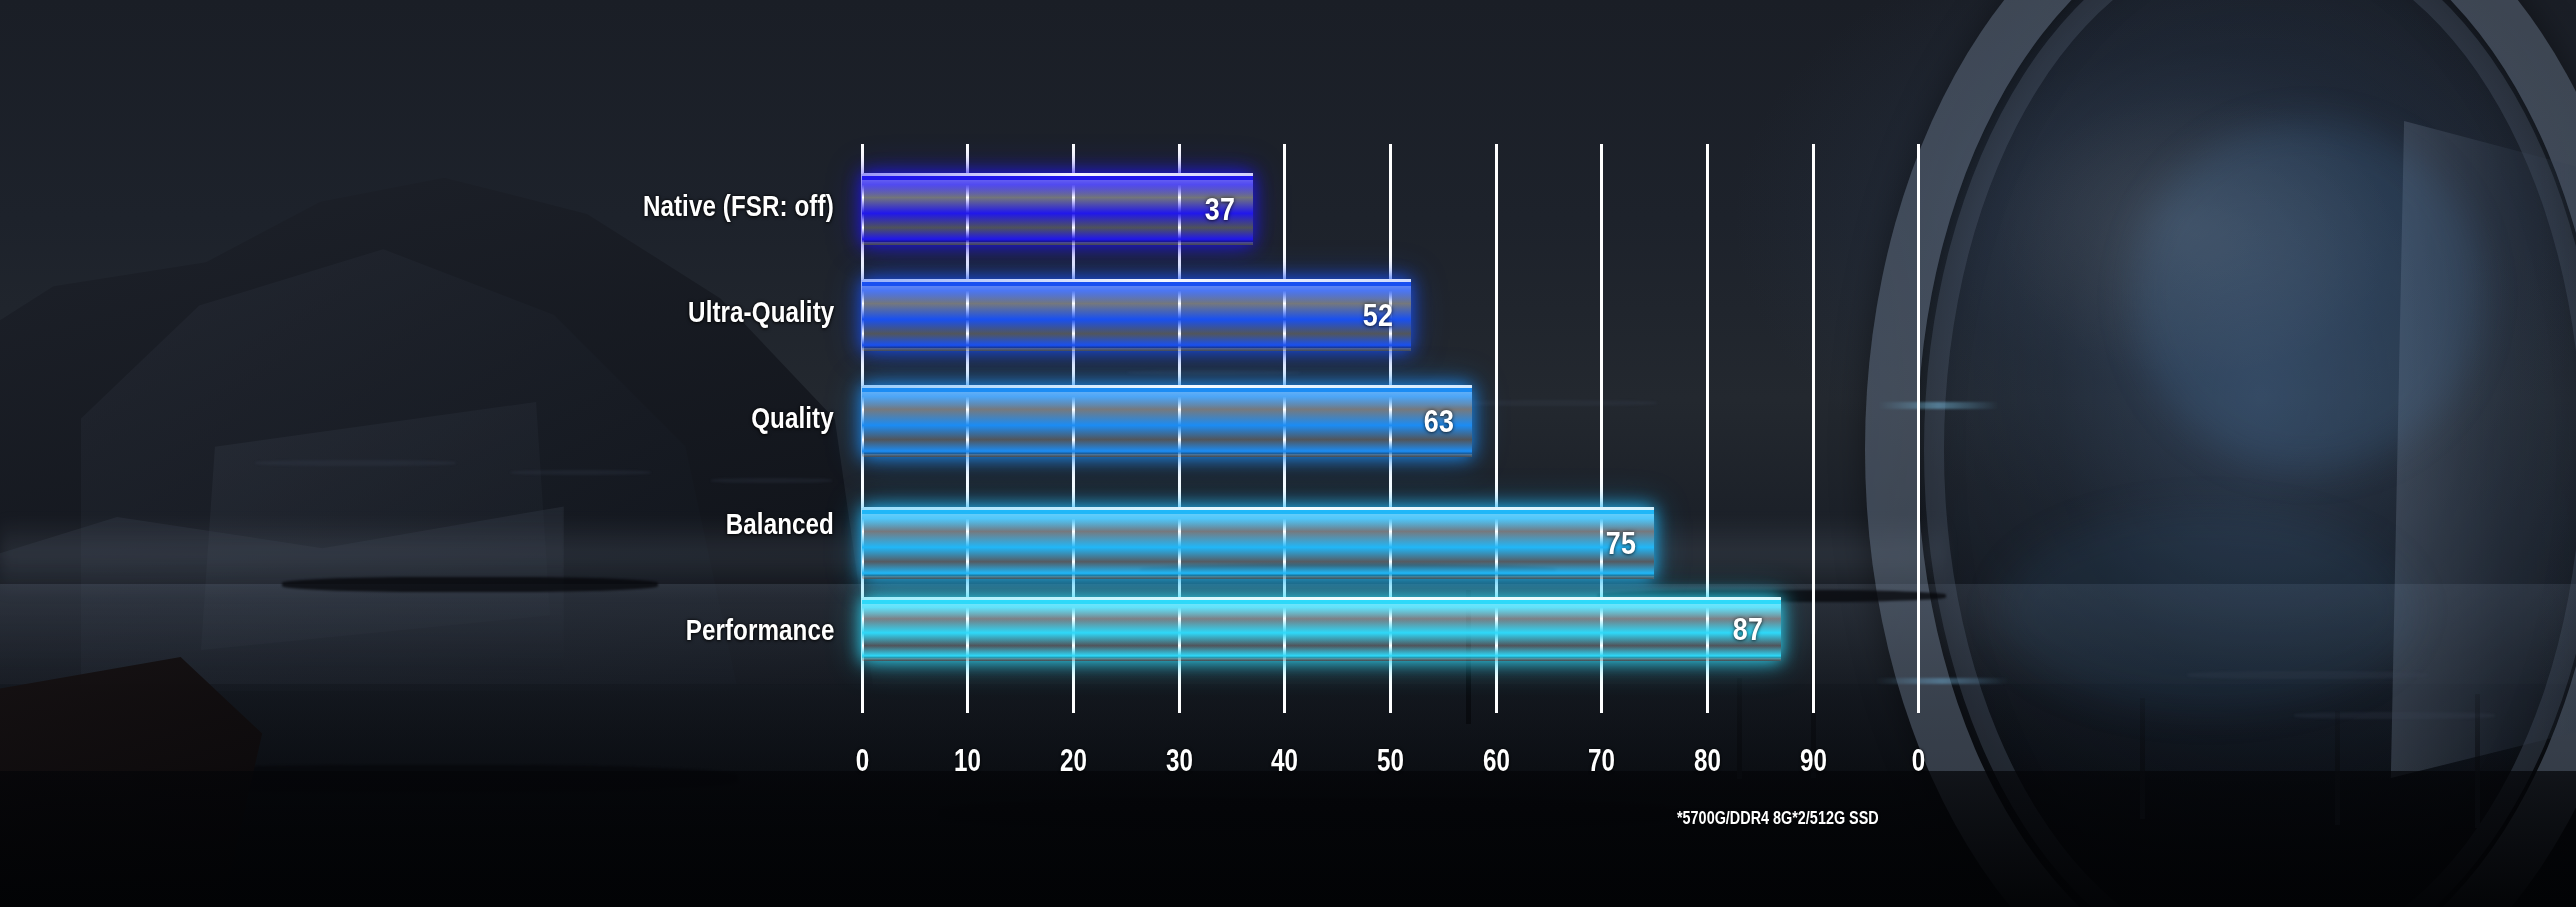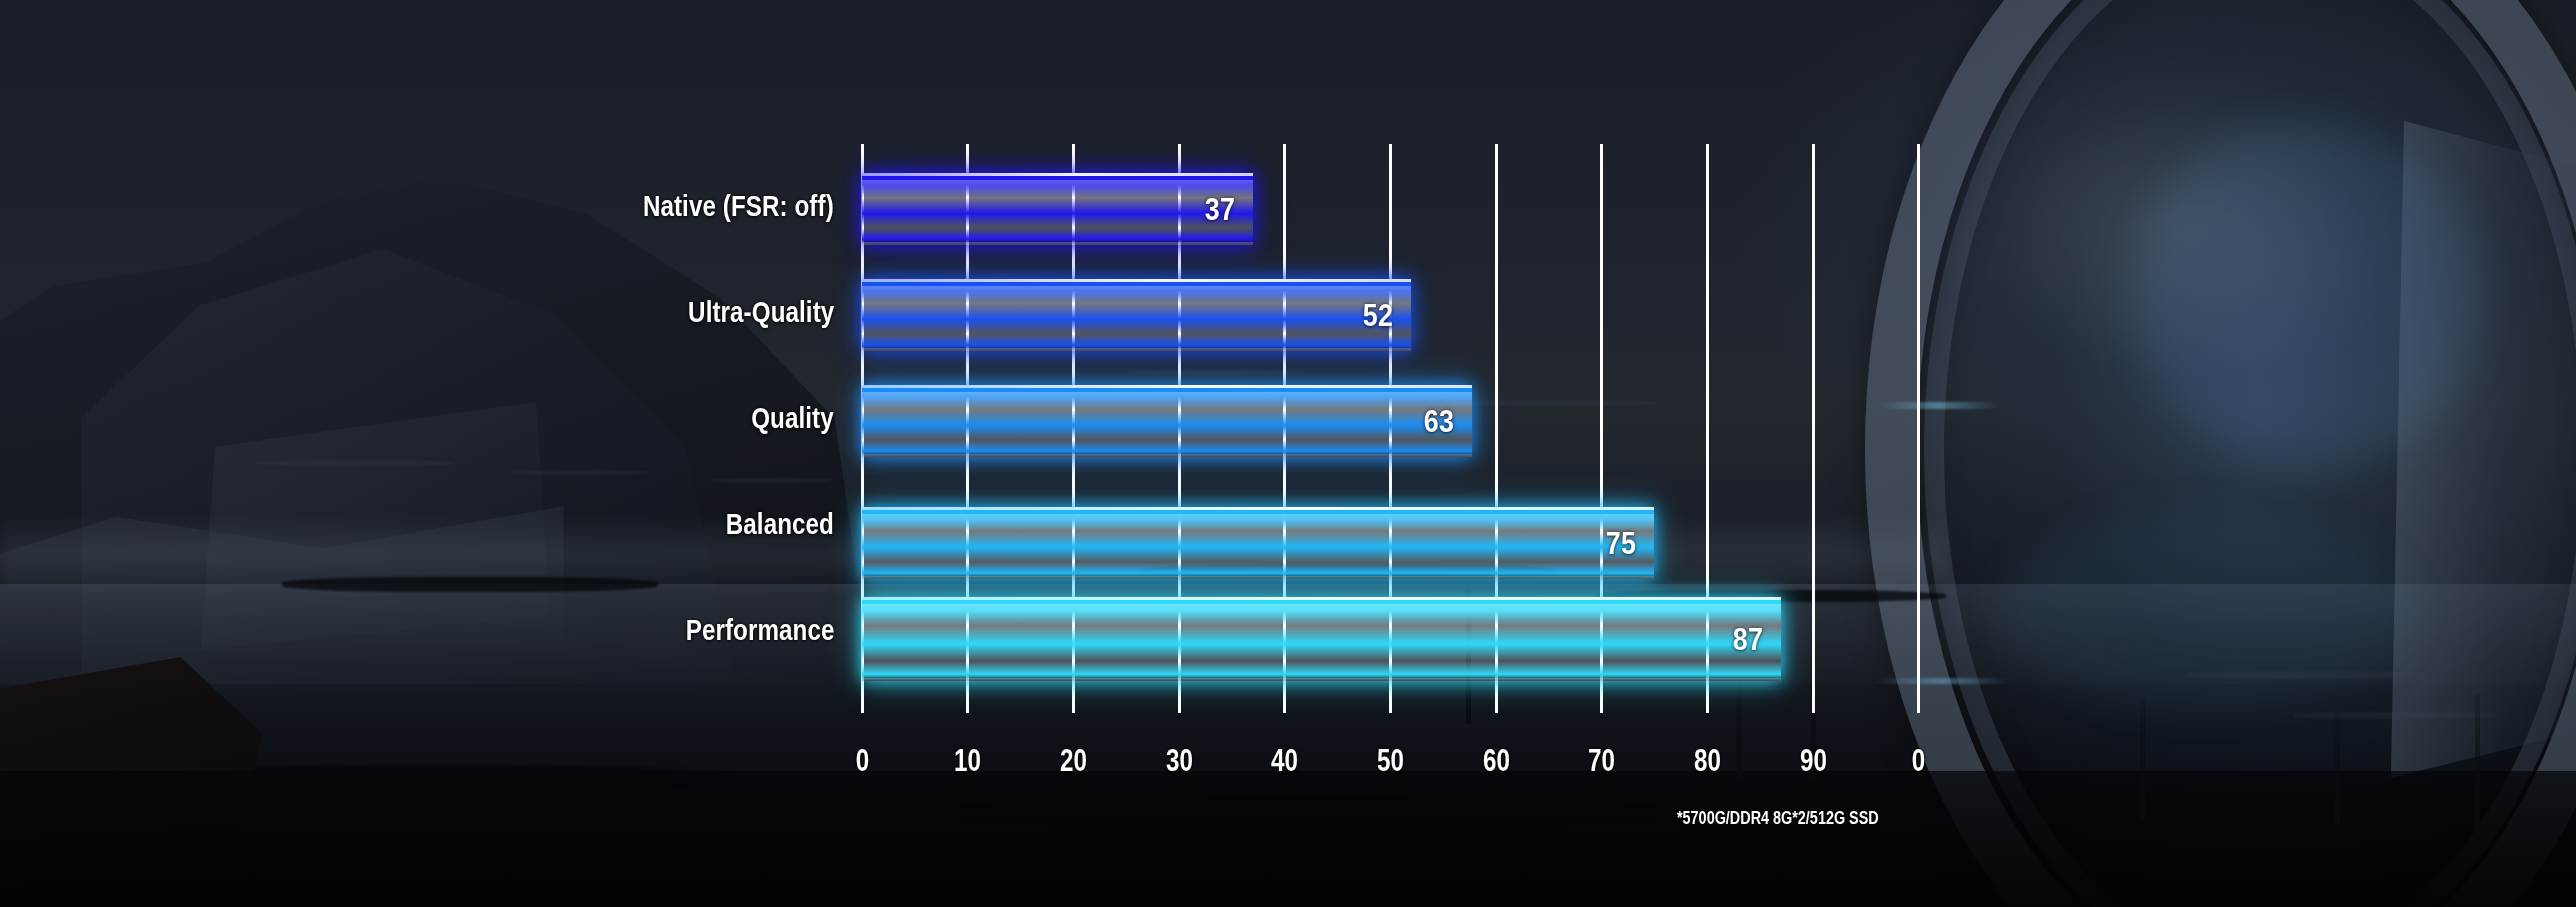--- a/index.html
+++ b/index.html
@@ -187,21 +187,21 @@
           <div class="sheen"></div>
           <div class="val">63</div>
         </div>
         <div class="bar" style="left: 862px; top: 491px; width: 792px; height: 72px; box-shadow: rgb(32, 183, 248) 0px 0px 17.4px, rgba(32, 183, 248, 0.4) 0px 0px 35px; margin-top: 16px;">
           <div class="core" style="background: linear-gradient(rgb(32, 183, 248) 0%, rgb(32, 183, 248) 16%, rgba(255, 255, 255, 0.38) 34%, rgb(32, 183, 248) 56%, rgba(255, 255, 255, 0.22) 76%, rgb(32, 183, 248) 92%, rgba(0, 0, 0, 0.35) 100%);"></div>
           <div class="edge-top"></div>
           <div class="edge-bot"></div>
           <div class="sheen"></div>
           <div class="val">75</div>
         </div>
-        <div class="bar" style="left: 862px; top: 597px; width: 919px; height: 84px; box-shadow: rgb(46, 217, 249) 0px 0px 17.4px, rgba(46, 217, 249, 0.4) 0px 0px 35px;">
+        <div class="bar" style="left: 862px; top: 597px; width: 919px; height: 64px; box-shadow: rgb(46, 217, 249) 0px 0px 17.4px, rgba(46, 217, 249, 0.4) 0px 0px 35px;">
           <div class="core" style="background: linear-gradient(rgb(46, 217, 249) 0%, rgb(46, 217, 249) 16%, rgba(255, 255, 255, 0.38) 34%, rgb(46, 217, 249) 56%, rgba(255, 255, 255, 0.22) 76%, rgb(46, 217, 249) 92%, rgba(0, 0, 0, 0.35) 100%);"></div>
           <div class="edge-top"></div>
           <div class="edge-bot"></div>
           <div class="sheen"></div>
           <div class="val">87</div>
         </div>
       </div>
     <div id="catlabels">
         <div class="cat-label" style="right: 1742px; top: 189px; color: rgb(255, 255, 255);">Native (FSR: off)</div>
         <div class="cat-label" style="right: 1742px; top: 295px; color: rgb(255, 255, 255);">Ultra-Quality</div>

